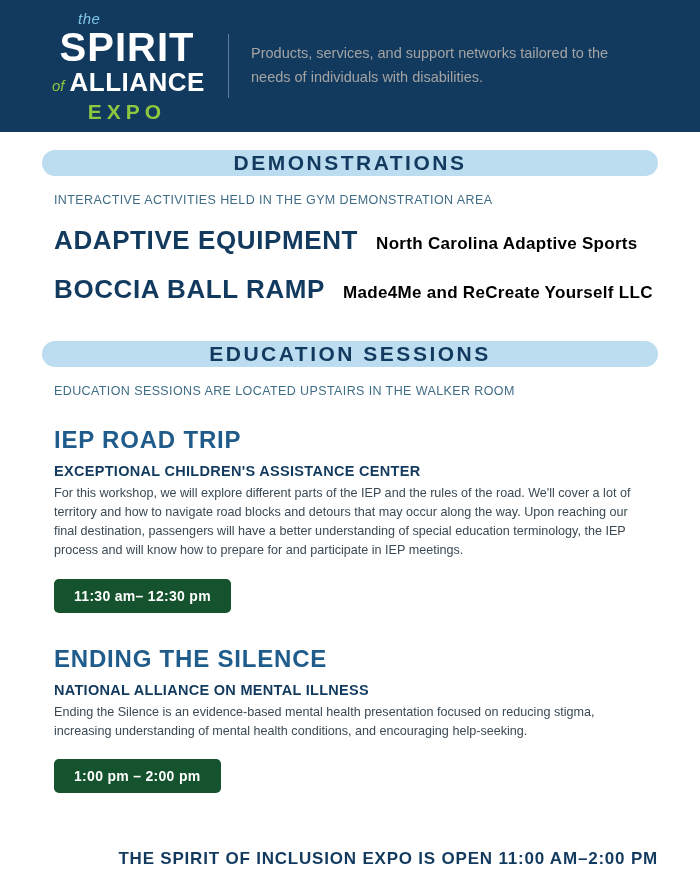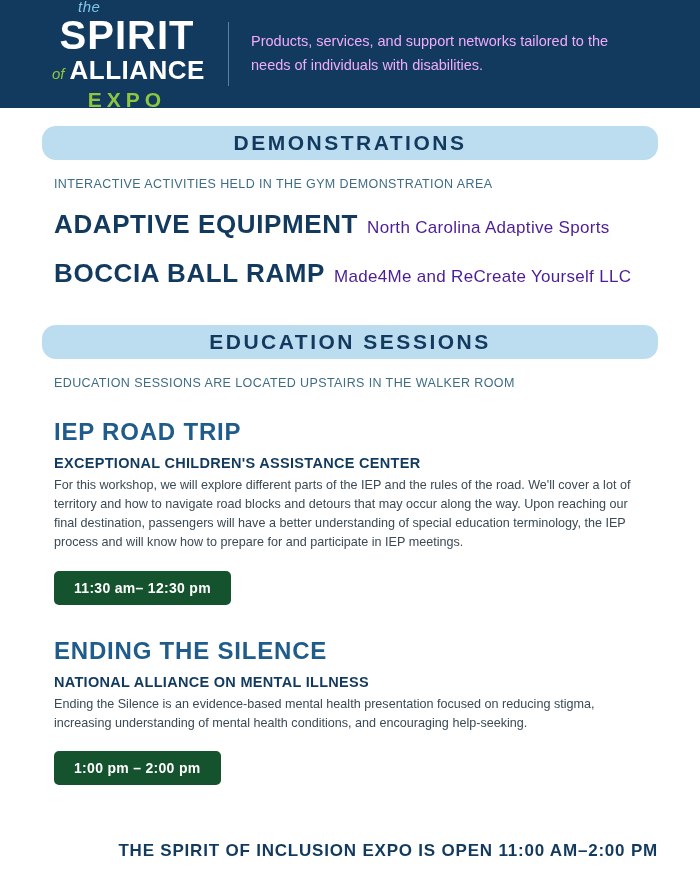--- a/index.html
+++ b/index.html
@@ -16,21 +16,21 @@
   .page {
     position: relative;
     width: 700px;
     height: 875px;
     background: #ffffff;
   }
 
   
   .header {
     position: relative;
-    height: 108px;
+    height: 132px;
     background: #123a5e;
     display: flex;
     align-items: center;
     padding-left: 52px;
     box-sizing: border-box;
   }
   .logo {
     width: 150px;
     flex: 0 0 150px;
     text-align: center;
@@ -78,35 +78,35 @@
     margin-top: 6px;
   }
   .divider-v {
     width: 1px;
     height: 64px;
     background: #5f7f9c;
     margin: 0 22px 0 26px;
     flex: 0 0 1px;
   }
   .tagline {
-    color: #f0abfc;
+    color: #a3a3a3;
     font-size: 14.5px;
     line-height: 1.65;
     max-width: 360px;
   }
 
   
   .content {
     padding: 0 42px;
     box-sizing: border-box;
   }
   .band {
     background: #bcdcf0;
     border-radius: 14px;
-    height: 34px;
+    height: 26px;
     margin: 0 0 0 0;
     display: flex;
     align-items: center;
     justify-content: center;
   }
   .band-text {
     color: #123a5e;
     font-size: 21px;
     font-weight: bold;
     letter-spacing: 2.5px;
@@ -120,31 +120,32 @@
     letter-spacing: 0.4px;
     margin: 17px 0 0 12px;
     font-weight: 500;
   }
 
   .demo-row {
     margin: 18px 0 0 12px;
     display: flex;
     align-items: baseline;
     flex-wrap: wrap;
+    gap: 9px;
   }
   .demo-title {
     color: #123a5e;
     font-size: 26px;
     font-weight: bold;
     letter-spacing: 0.6px;
   }
   .demo-org {
-    color: #4c1d95;
+    color: #000000;
     font-size: 17px;
-    font-weight: normal;
+    font-weight: bold;
     letter-spacing: 0.3px;
     margin-left: 9px;
   }
 
   .session {
     margin: 0 0 0 12px;
   }
   .session-gap-1 { margin-top: 28px; }
   .session-gap-2 { margin-top: 32px; }
   .session-title {

